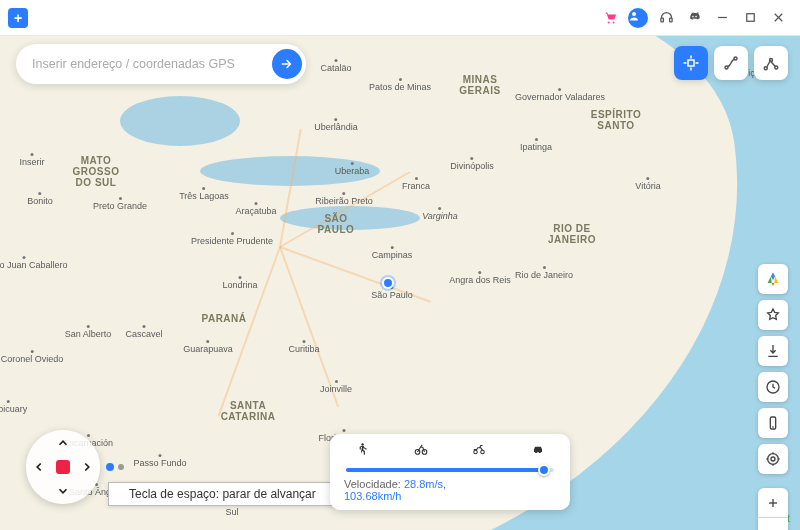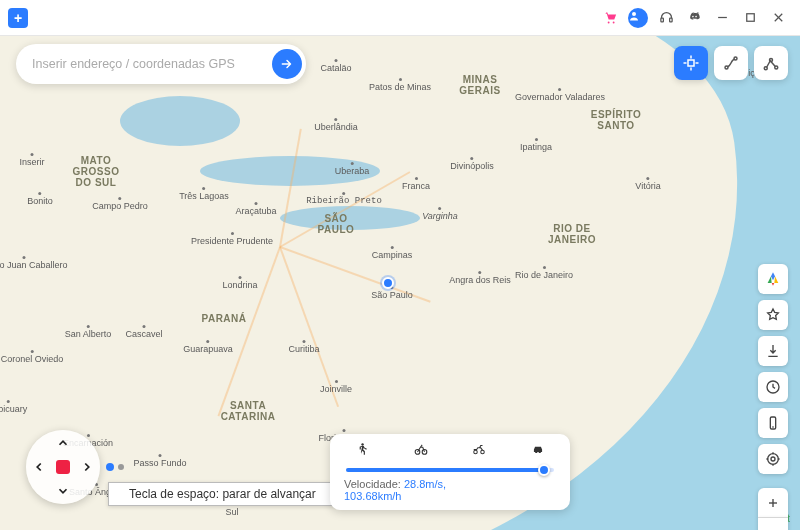--- a/index.html
+++ b/index.html
@@ -158,26 +158,26 @@
       <div class="city dot" style="left: 42%; top: 6%;">Cataläo</div>
       <div class="city dot" style="left: 50%; top: 10%;">Patos de Minas</div>
       <div class="city dot" style="left: 42%; top: 18%;">Uberlândia</div>
       <div class="city dot" style="left: 44%; top: 27%;">Uberaba</div>
       <div class="city dot" style="left: 51%; top: 30%; padding-left: 16px;">Franca</div>
       <div class="city dot" style="left: 70%; top: 12%;">Governador Valadares</div>
       <div class="city dot" style="left: 67%; top: 22%;">Ipatinga</div>
       <div class="city dot" style="left: 59%; top: 26%;">Divinópolis</div>
       <div class="city dot" style="left: 81%; top: 30%;">Vitória</div>
       <div class="city dot" style="left: 93%; top: 7%;">Nova Viçosa</div>
-      <div class="city dot" style="left: 43%; top: 33%; font-family: Liberation Mono, monospace;">Ribeirão Preto</div>
+      <div class="city dot" style="left: 43%; top: 33%;">Ribeirão Preto</div>
       <div class="city dot" style="left: 55%; top: 36%; font-style: italic;">Varginha</div>
       <div class="city dot" style="left: 32%; top: 35%;">Araçatuba</div>
       <div class="city dot" style="left: 25.5%; top: 32%;">Três Lagoas</div>
       <div class="city dot" style="left: 29%; top: 41%;">Presidente Prudente</div>
-      <div class="city dot" style="left: 15%; top: 34%;">Campo Pedro</div>
+      <div class="city dot" style="left: 15%; top: 34%;">Preto Grande</div>
       <div class="city dot" style="left: 4%; top: 25%;">Inserir</div>
       <div class="city dot" style="left: 5%; top: 33%;">Bonito</div>
       <div class="city dot" style="left: 3%; top: 46%;">Pedro Juan Caballero</div>
       <div class="city dot" style="left: 49%; top: 44%;">Campinas</div>
       <div class="city dot" style="left: 49%; top: 52%;">São Paulo</div>
       <div class="city dot" style="left: 60%; top: 49%;">Angra dos Reis</div>
       <div class="city dot" style="left: 68%; top: 48%;">Rio de Janeiro</div>
       <div class="city dot" style="left: 30%; top: 50%; text-align: center;">Londrina</div>
       <div class="city dot" style="left: 38%; top: 63%;">Curitiba</div>
       <div class="city dot" style="left: 26%; top: 63%;">Guarapuava</div>

